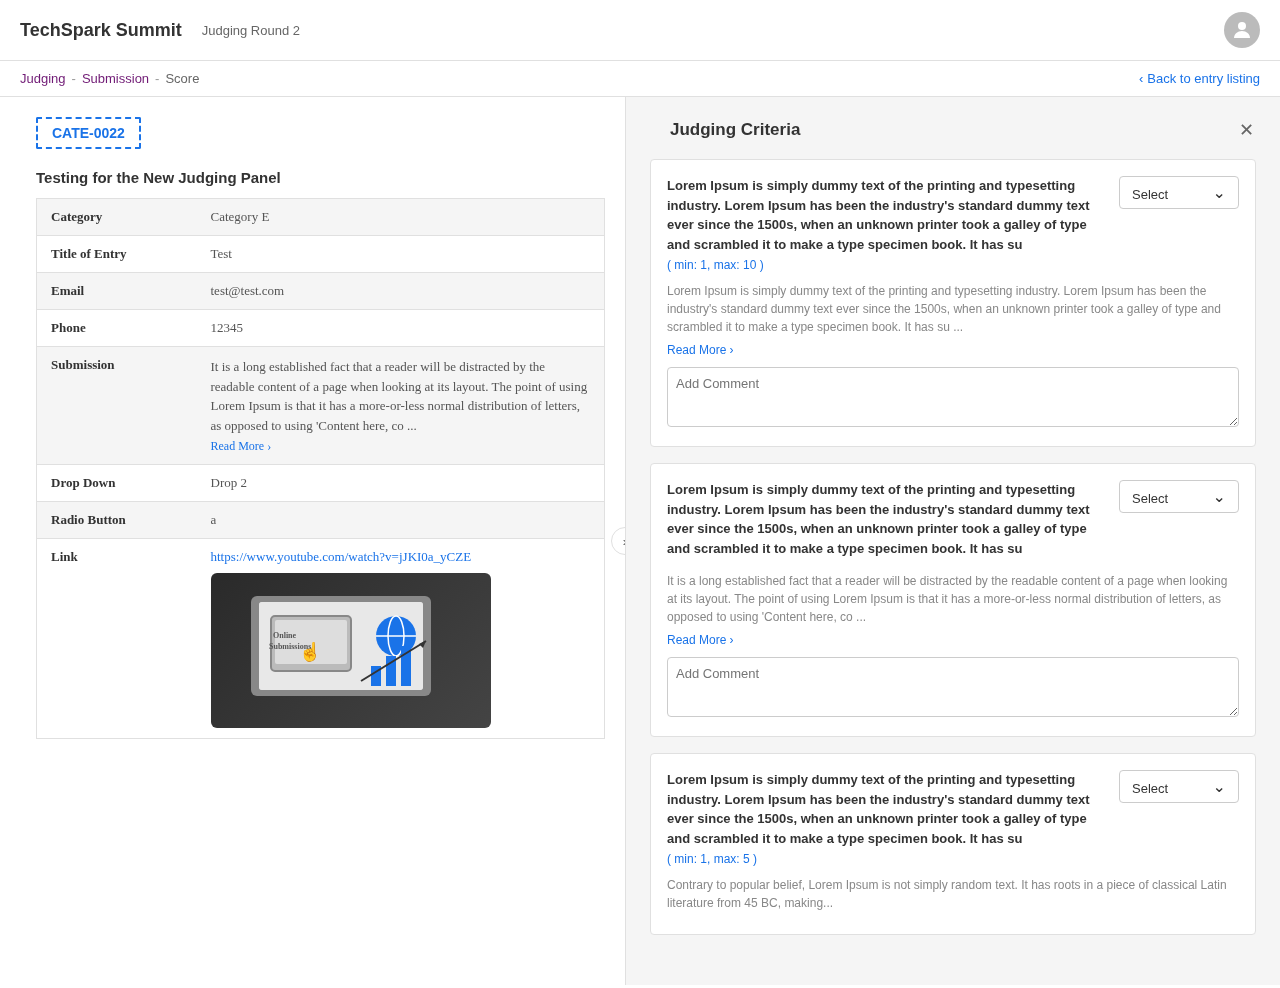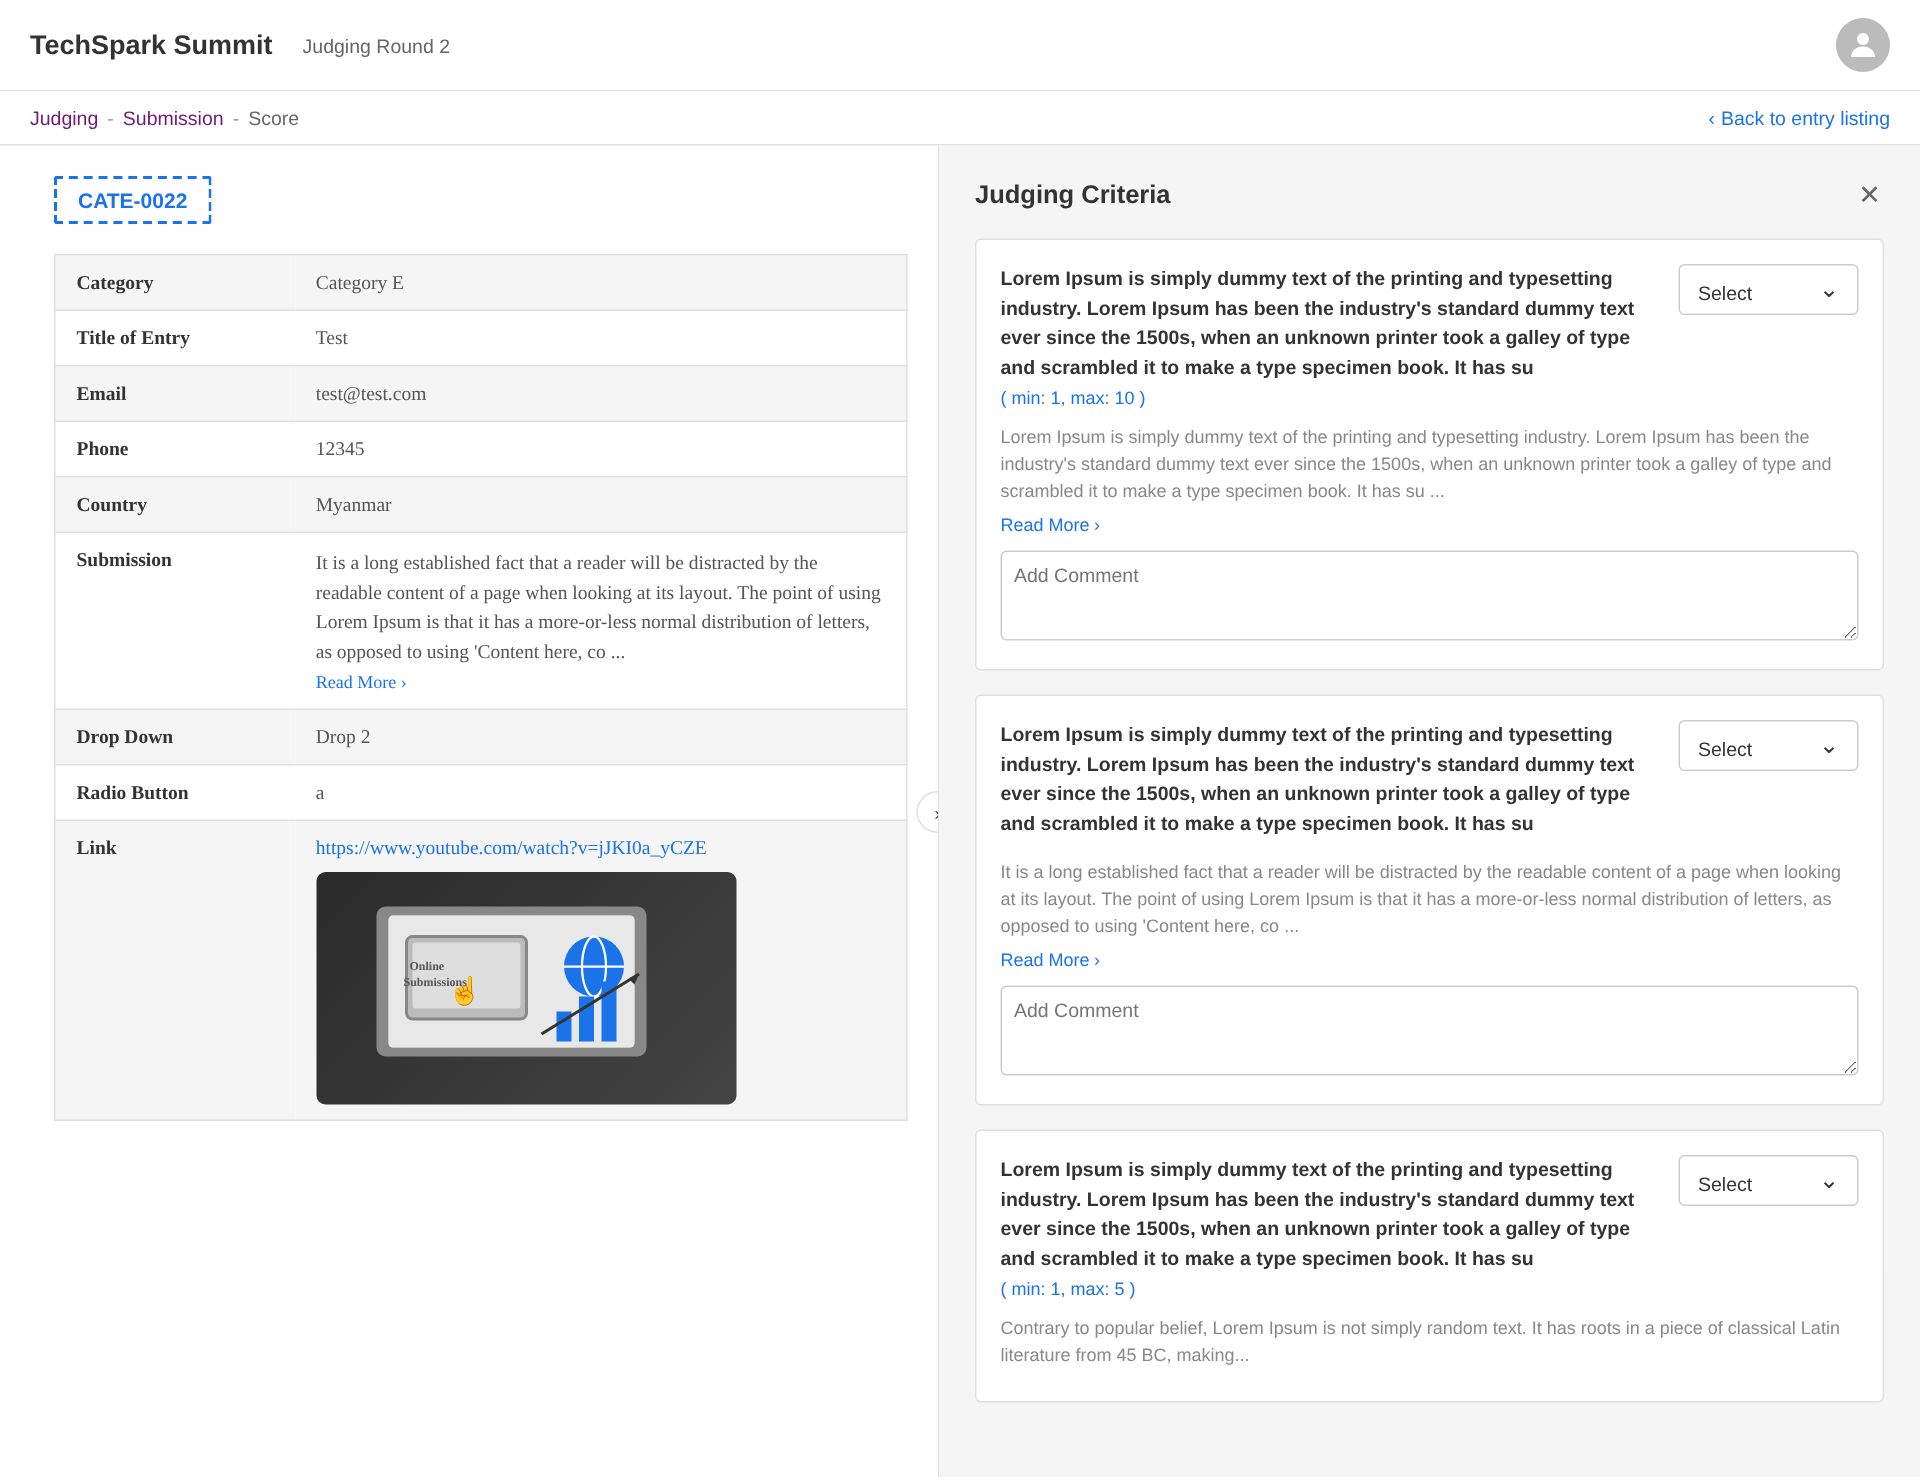--- a/index.html
+++ b/index.html
@@ -181,20 +181,21 @@
 
     .criteria-header {
       display: flex;
       align-items: center;
       margin-bottom: 16px;
     }
     .criteria-title {
       font-size: 17px;
       font-weight: bold;
       color: #333;
+      margin-left: 20px;
     }
     .criteria-close {
       margin-left: auto;
       cursor: pointer;
       color: #666;
       font-size: 18px;
       background: none;
       border: none;
       padding: 2px;
     }
@@ -316,20 +317,21 @@
     <span>Back to entry listing</span>
   </a>
 </div>
 
 <div class="main-layout">
 
   <div class="left-panel" style="position:relative;">
 
     <div class="entry-id-badge">CATE-0022</div>
 
+    <div class="section-title">Testing for the New Judging Panel</div>
 
     <table class="details-table">
       <tbody>
 
         <tr>
           <td>Category</td>
           <td>Category E</td>
         </tr>
 
         <tr>
@@ -340,24 +342,20 @@
         <tr>
           <td>Email</td>
           <td>test@test.com</td>
         </tr>
 
         <tr>
           <td>Phone</td>
           <td>12345</td>
         </tr>
 
-        <tr>
-          <td>Country</td>
-          <td>Myanmar</td>
-        </tr>
 
         <tr>
           <td>Submission</td>
           <td>
             <span class="td-description-text">It is a long established fact that a reader will be distracted by the readable content of a page when looking at its layout. The point of using Lorem Ipsum is that it has a more-or-less normal distribution of letters, as opposed to using 'Content here, co ...</span>
             <br>
             <span class="td-read-more">
               <span>Read More</span>
               <span>›</span>
             </span>

